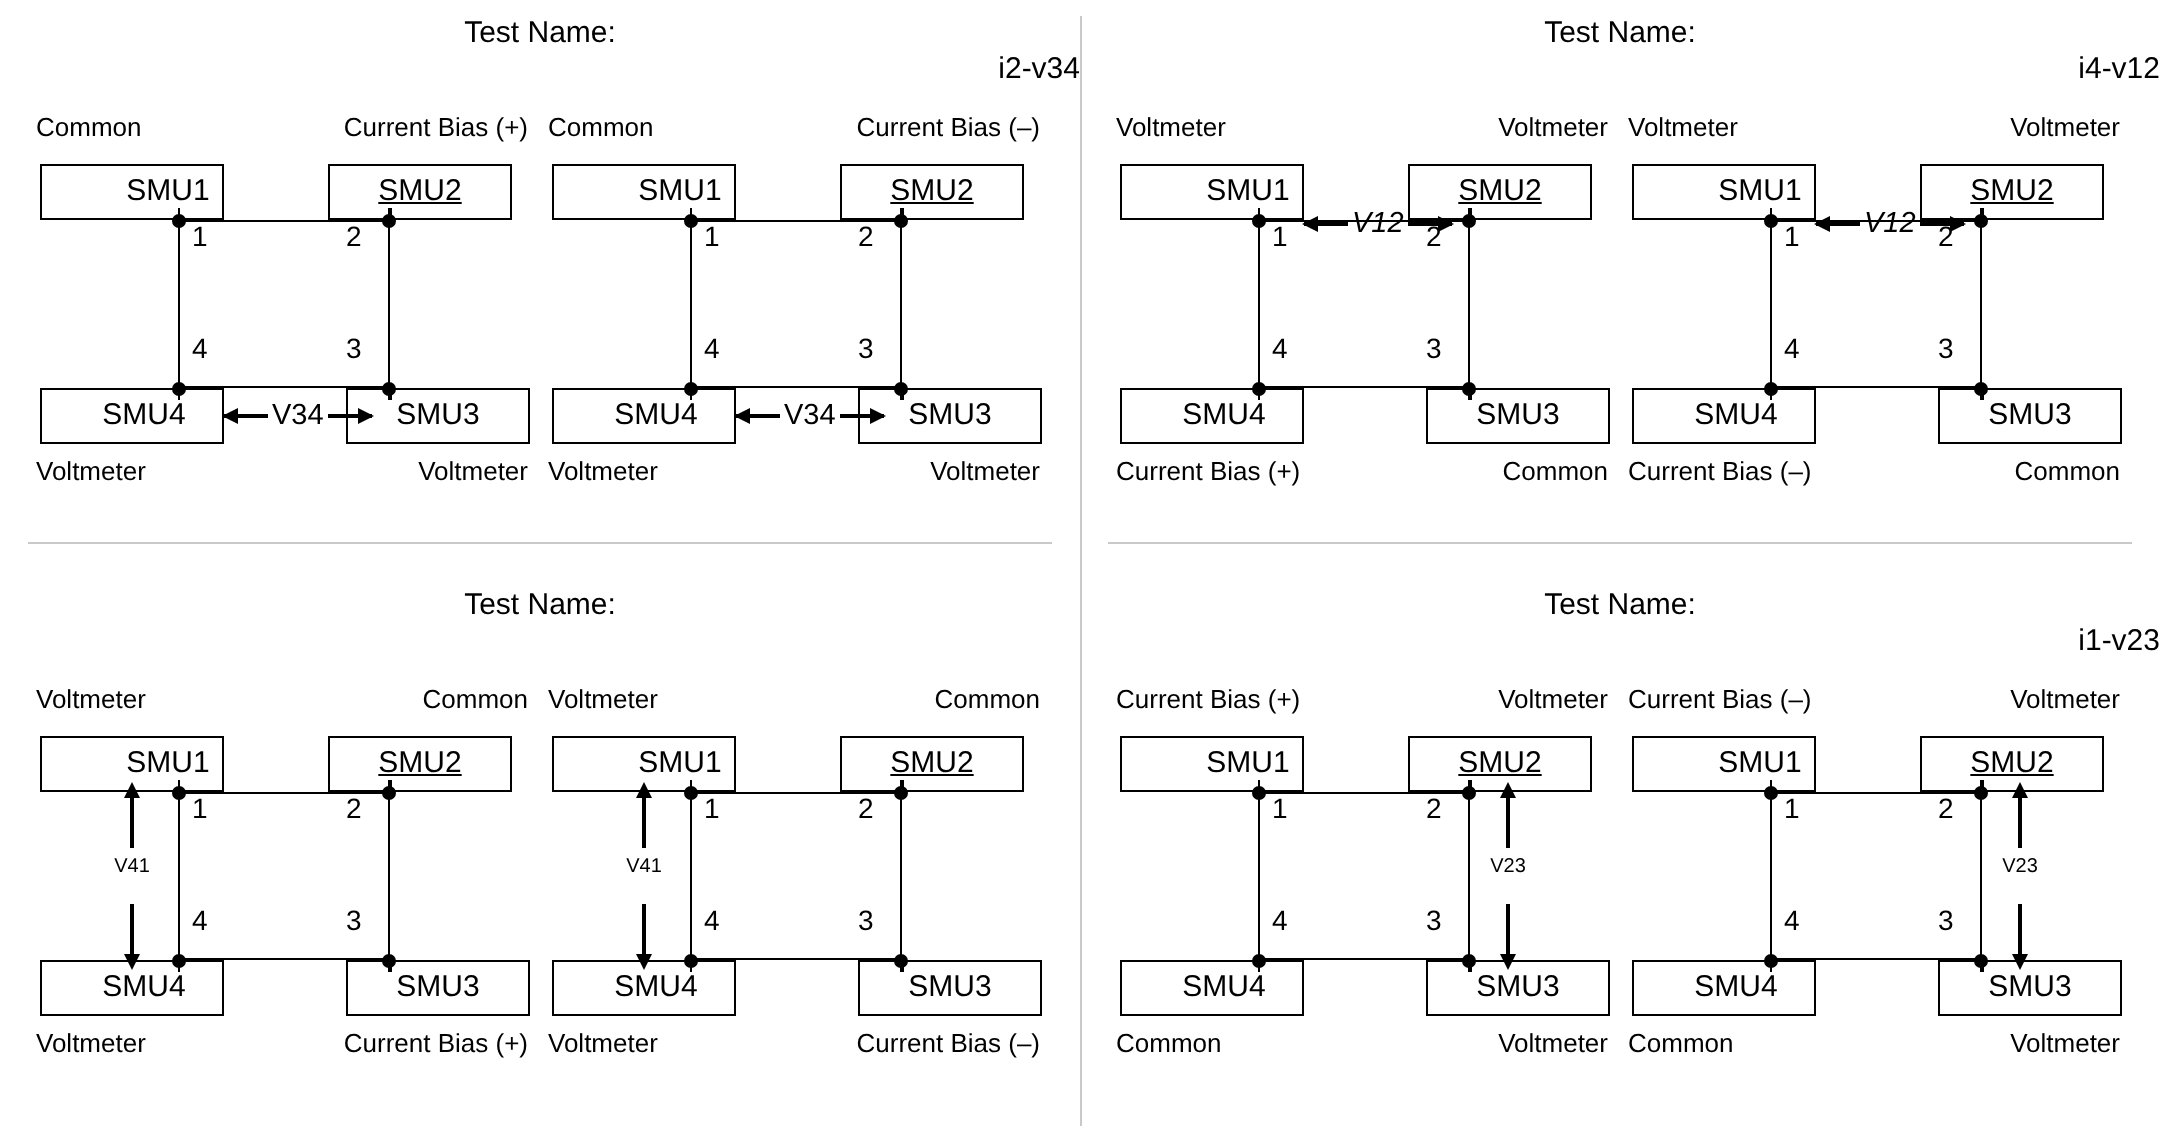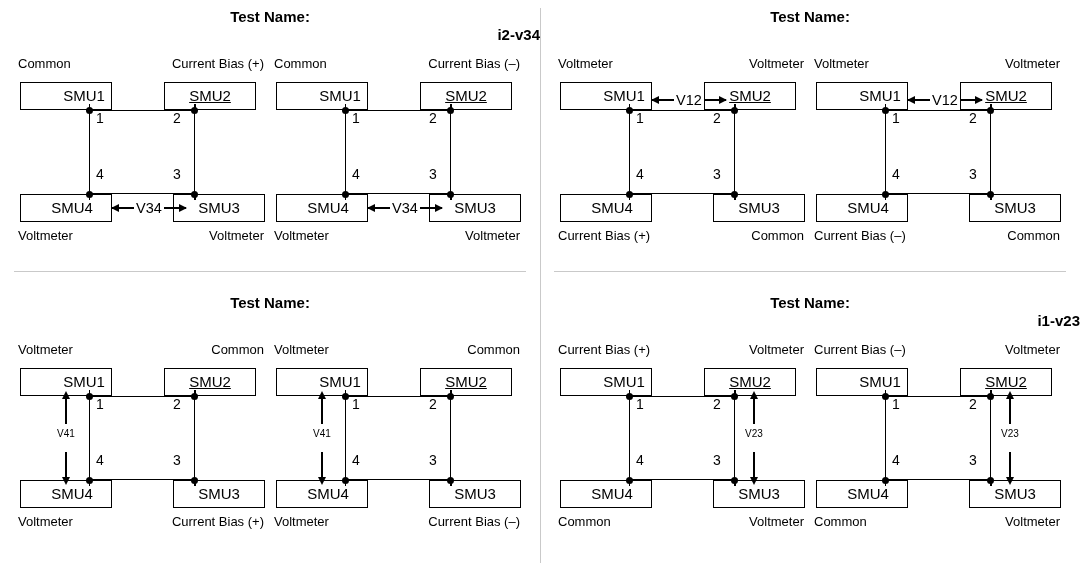--- a/index.html
+++ b/index.html
@@ -52,21 +52,21 @@
     background: #c9c9c9;
   }
 
   .quad-title {
     position: absolute;
     top: 8px;
     left: 0;
     width: 540px;
     text-align: center;
     font-size: 15px;
-    font-weight: bold;
+    font-weight: normal;
     line-height: 18px;
   }
   .quad-title .t2 { display: block; text-align: right; }
 
   
   .cell {
     position: absolute;
     top: 44px;
     width: 250px;
     height: 200px;
@@ -151,21 +151,21 @@
     font-size: 14.5px;
     white-space: nowrap;
   }
   
   .meas.horiz {
     left: 96px;
     height: 16px;
     display: flex;
     align-items: center;
   }
-  .meas.horiz.top    { top: 48px; }
+  .meas.horiz.top    { top: 60px; font-style: italic; }
   .meas.horiz.bottom { top: 156px; }
   .meas.horiz .lbl { padding: 0 2px; }
   .arrow-l, .arrow-r {
     position: relative;
     display: inline-block;
     height: 1.5px;
     background: #000;
     width: 22px;
   }
   .arrow-l::before {
@@ -295,20 +295,21 @@
         <span class="arrow-l"></span>
         <span class="lbl">V34</span>
         <span class="arrow-r"></span>
       </div>
     </div>
   </div>
 
   <div class="quad q1">
     <div class="quad-title">
       <span>Test Name:</span>
+      <span class="t2">i4-v12</span>
     </div>
 
     <div class="cell left">
       <div class="role tl">Voltmeter</div>
       <div class="role tr">Voltmeter</div>
       <div class="role bl">Current Bias (+)</div>
       <div class="role br">Common</div>
       <div class="smu smu1">SMU1</div>
       <div class="smu smu2">SMU2</div>
       <div class="smu smu4">SMU4</div>

